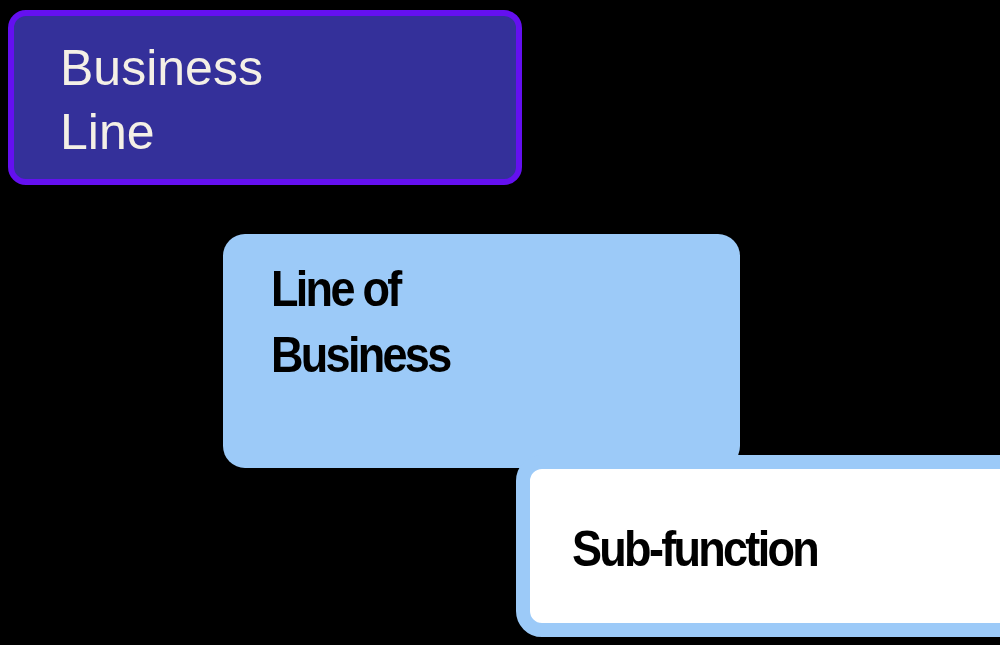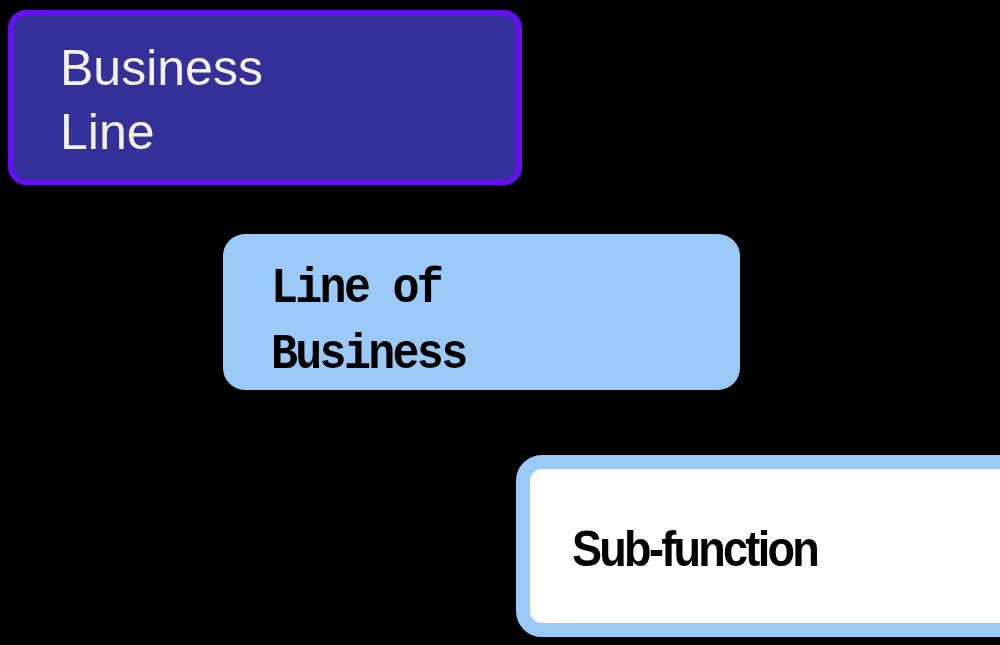--- a/index.html
+++ b/index.html
@@ -11,22 +11,22 @@
   .node { position: absolute; box-sizing: border-box; }
   .node-ba {
     left: 8px; top: 10px; width: 514px; height: 175px;
     background: #34309a; border: 6px solid #6410f0; border-radius: 18px;
   }
   .node-ba .label {
     position: absolute; left: 46px; top: 20px;
     color: #f4f0e6; font-size: 50px; line-height: 64px;
   }
   .node-lob {
-    left: 223px; top: 234px; width: 517px; height: 156px;
-    background: #9ccaf8; border-radius: 22px; font-family: Liberation Mono, monospace;
+    left: 223px; top: 234px; width: 517px; height: 234px;
+    background: #9ccaf8; border-radius: 22px;
   }
   .node-lob .label {
     position: absolute; left: 48px; top: 22px;
     color: #000; font-size: 50px; line-height: 66px; font-weight: bold;
     letter-spacing: -3px; transform: scaleX(0.9); transform-origin: left top;
   }
   .node-sf {
     left: 468px; top: 455px; width: 528px; height: 182px;
     background: #ffffff; border: 14px solid #9ccaf8; border-radius: 26px; margin-left: 48px;
   }

